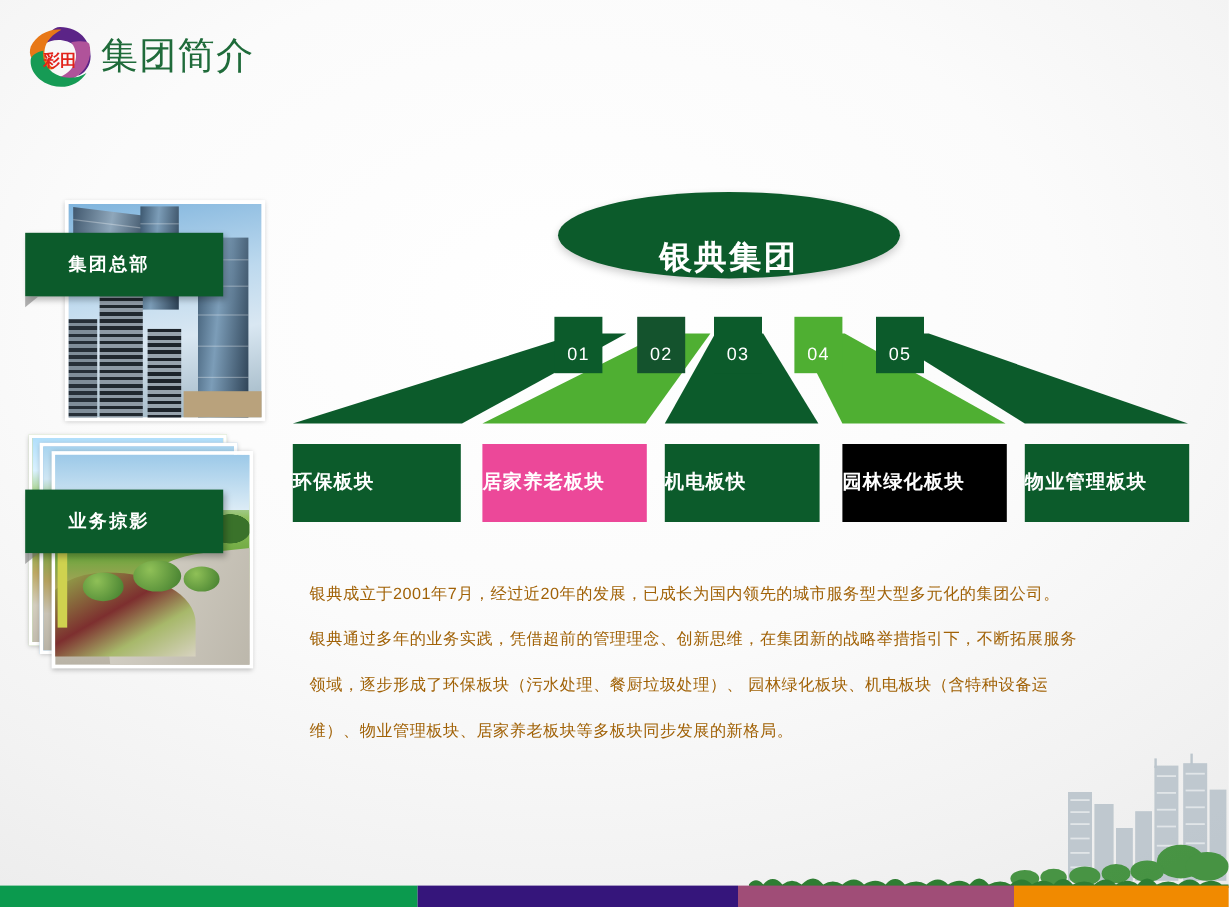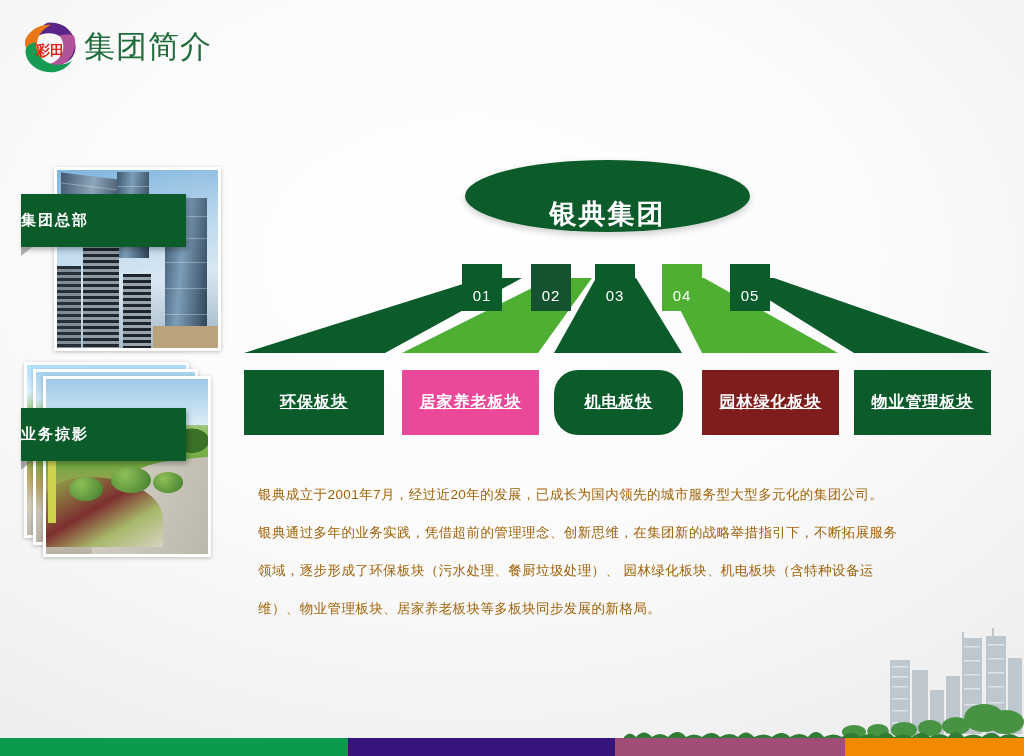--- a/index.html
+++ b/index.html
@@ -25,21 +25,21 @@
   .card{position:absolute;}
   .photo{position:absolute;border:3px solid #ffffff;box-sizing:border-box;
          box-shadow:0 1px 4px rgba(0,0,0,.25);overflow:hidden;}
   .banner{
     position:absolute;background:#0C5B2B;color:#fff;
     font-size:15px;font-weight:bold;letter-spacing:2px;
     display:flex;align-items:center;
     box-shadow:2px 3px 5px rgba(0,0,0,.28);
     z-index:5;
   }
-  .banner span{}
+  .banner span{padding-left:36px;}
   .banner:after{
     content:"";position:absolute;left:0;top:100%;
     border-left:11px solid #6f6f6f;border-bottom:9px solid transparent;
     opacity:.55;
   }
 
   
   #card-hq{left:54px;top:167px;width:167px;height:184px;}
   .sky{position:absolute;inset:0;
        background:linear-gradient(170deg,#7fb4dd 0%,#bdd9ee 38%,#d9e7f2 62%,#9bb2c0 100%);}
@@ -79,24 +79,23 @@
     box-shadow:0 3px 7px rgba(0,0,0,.20);
   }
   .num{
     position:absolute;width:40px;height:47px;
     display:flex;align-items:flex-end;justify-content:center;
     padding-bottom:7px;box-sizing:border-box;
     color:#fff;font-size:15px;letter-spacing:1px;
   }
   .block{
     position:absolute;height:65px;
-    display:flex;align-items:center;justify-content:center;
+    display:flex;align-items:center;justify-content:flex-start;
     color:#fff;font-size:16px;font-weight:bold;letter-spacing:1px;
     white-space:nowrap;
-    text-decoration:underline;
   }
 
   
   .copy{
     position:absolute;left:258px;top:476px;width:722px;
     font-size:13.5px;line-height:38px;color:#a16207;
     letter-spacing:.4px;
   }
   .copy p{margin:0;}
 
@@ -215,24 +214,24 @@
     <div class="num" style="left:500px;top:104px;width:40px;height:47px;background:#0C5B2B;align-items:flex-end;">
       <span>05</span>
     </div>
 
     <div class="block" style="left:14px;top:210px;width:140px;background:#0C5B2B;">
       <span>环保板块</span>
     </div>
     <div class="block" style="left:172px;top:210px;width:137px;background:#ec4899;">
       <span>居家养老板块</span>
     </div>
-    <div class="block" style="left:324px;top:210px;width:129px;background:#0C5B2B;border-radius:24px;">
+    <div class="block" style="left:324px;top:210px;width:129px;background:#0C5B2B;">
       <span>机电板快</span>
     </div>
-    <div class="block" style="left:472px;top:210px;width:137px;background:#7f1d1d;">
+    <div class="block" style="left:472px;top:210px;width:137px;background:#000000;">
       <span>园林绿化板块</span>
     </div>
     <div class="block" style="left:624px;top:210px;width:137px;background:#0C5B2B;">
       <span>物业管理板块</span>
     </div>
   </div>
 
   <div class="copy">
     <p>银典成立于2001年7月，经过近20年的发展，已成长为国内领先的城市服务型大型多元化的集团公司。</p>
     <p>银典通过多年的业务实践，凭借超前的管理理念、创新思维，在集团新的战略举措指引下，不断拓展服务</p>

